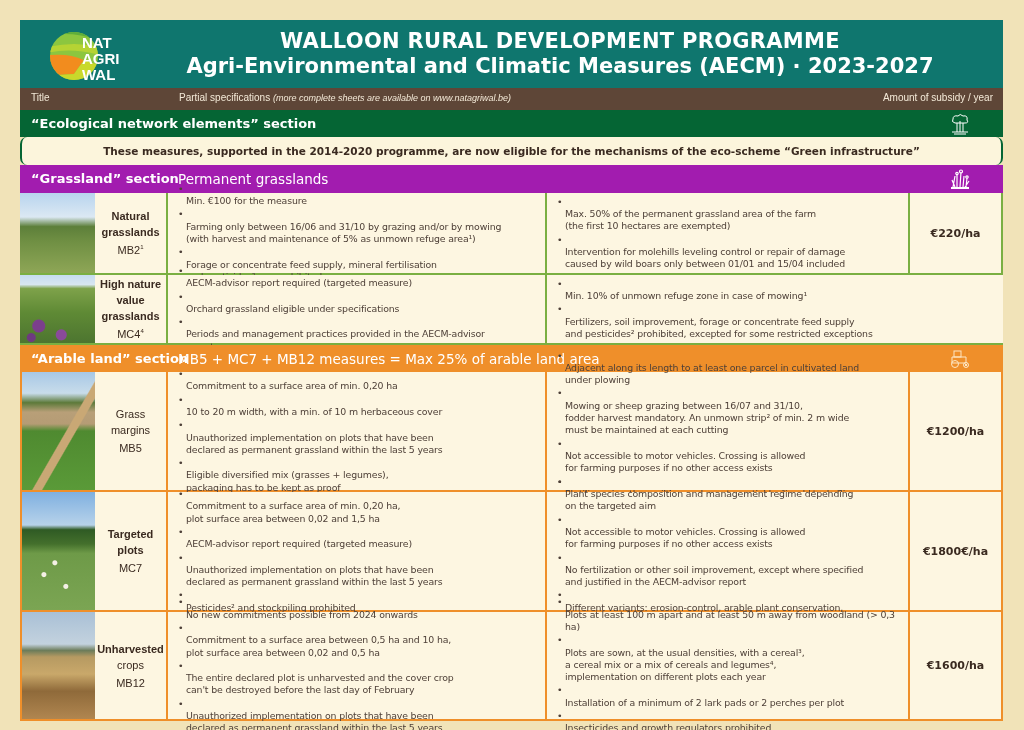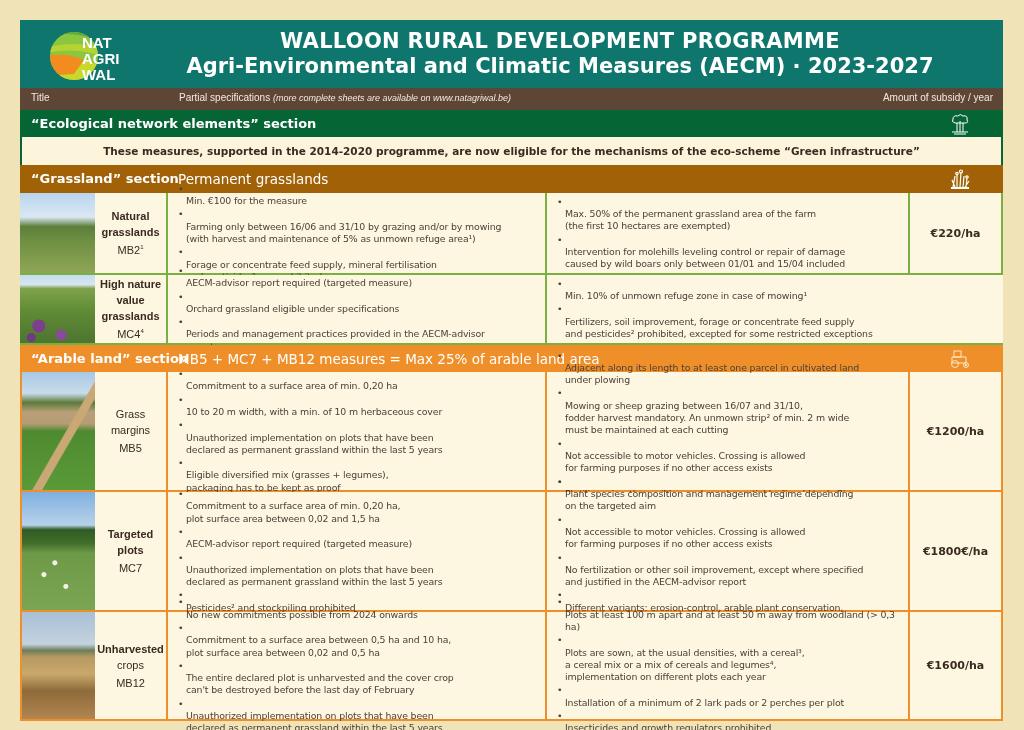--- a/index.html
+++ b/index.html
@@ -14,22 +14,22 @@
 
   .subhead { position: absolute; left: 0; top: 68px; width: 983px; height: 22px; background: #5e4637; color: #f4ead8; font-size: 10px; font-family: "Liberation Sans Narrow", "Liberation Sans", sans-serif; }
   .subhead .t { position: absolute; left: 11px; top: 4px; }
   .subhead .p { position: absolute; left: 159px; top: 4px; }
   .subhead .p i { font-size: 9px; }
   .subhead .a { position: absolute; right: 10px; top: 4px; }
 
   .band { position: absolute; left: 0; width: 983px; color: #fff; font-weight: bold; text-align: right; }
   .eco { top: 90px; height: 27px; background: #056534; font-size: 13px; }
   .eco .lbl { position: absolute; left: 11px; top: 6px; }
-  .notice { position: absolute; left: 0; top: 117px; width: 983px; height: 28px; background: #fcf5dc; border-left: 2px solid #056534; border-right: 2px solid #056534; color: #3a2a20; font-size: 10.5px; font-weight: bold; text-align: center; line-height: 28px; }
-  .grass { top: 145px; height: 28px; background: #a16207; font-size: 13px; text-decoration: underline; }
+  .notice { position: absolute; left: 0; top: 117px; width: 983px; height: 28px; background: #fcf5dc; border-left: 2px solid #056534; border-right: 2px solid #056534; color: #3a2a20; font-size: 10.5px; font-weight: bold; text-align: center; line-height: 28px; border-radius: 7px; }
+  .grass { top: 145px; height: 28px; background: #a21caf; font-size: 13px; text-decoration: underline; }
   .grass .lbl { position: absolute; left: 11px; top: 6px; }
   .grass .sub { position: absolute; left: 158px; top: 6px; font-weight: normal; font-size: 13.5px; }
   .arable { top: 325px; height: 39px; background: #ef8f2a; font-size: 13px; }
   .arable .lbl { position: absolute; left: 11px; top: 6px; }
   .arable .sub { position: absolute; left: 158px; top: 6px; font-size: 13.5px; font-weight: normal; }
   .band .ico { position: absolute; right: 32px; top: 3px; width: 22px; height: 22px; }
 
   .row { position: absolute; left: 0; width: 983px; background: #fdf6e1; }
   .row .cell { position: absolute; top: 0; height: 100%; }
   .row.g { border-bottom: 2px solid #7aaf42; }

